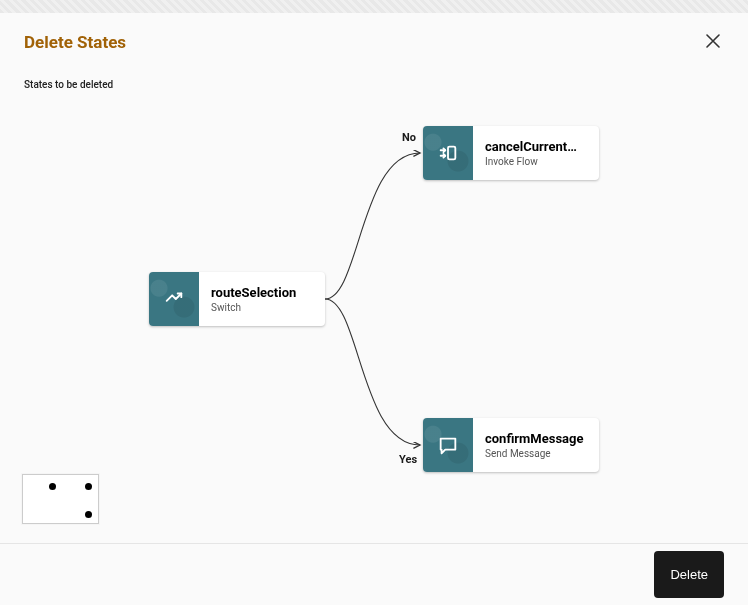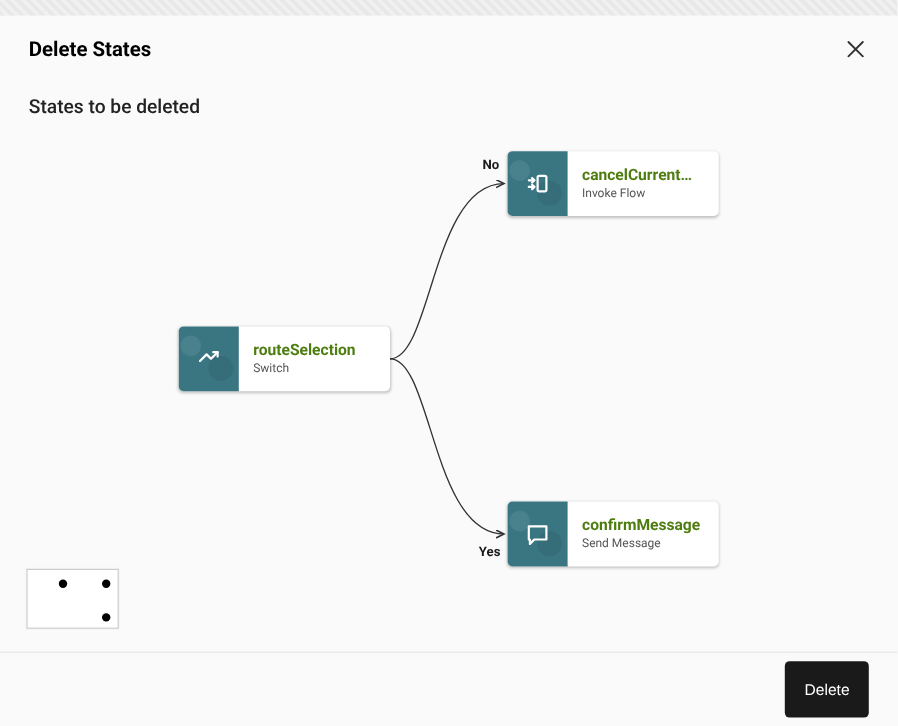--- a/index.html
+++ b/index.html
@@ -18,35 +18,35 @@
     }
     .header {
       display: flex;
       justify-content: space-between;
       align-items: center;
       padding: 18px 24px 0 24px;
     }
     .title {
       font-size: 17px;
       font-weight: 700;
-      color: #000000;
+      color: #a16207;
     }
     .close-btn {
       background: none;
       border: none;
       cursor: pointer;
       width: 22px;
       height: 22px;
       display: flex;
       align-items: center;
       justify-content: center;
       color: #333;
     }
     .subtitle {
-      font-size: 16px;
+      font-size: 10px;
       color: #222;
       padding: 26px 0 0 24px;
       font-weight: 500;
     }
     .canvas {
       position: absolute;
       left: 0;
       right: 0;
       top: 0;
       bottom: 0;
@@ -85,21 +85,21 @@
       flex: 1;
       padding: 10px 12px;
       display: flex;
       flex-direction: column;
       justify-content: center;
       min-width: 0;
     }
     .node-title {
       font-size: 13px;
       font-weight: 700;
-      color: #4d7c0f;
+      color: #000000;
       white-space: nowrap;
       overflow: hidden;
       text-overflow: ellipsis;
     }
     .node-sub {
       font-size: 10px;
       color: #555;
       margin-top: 2px;
     }
     .edge-label {

